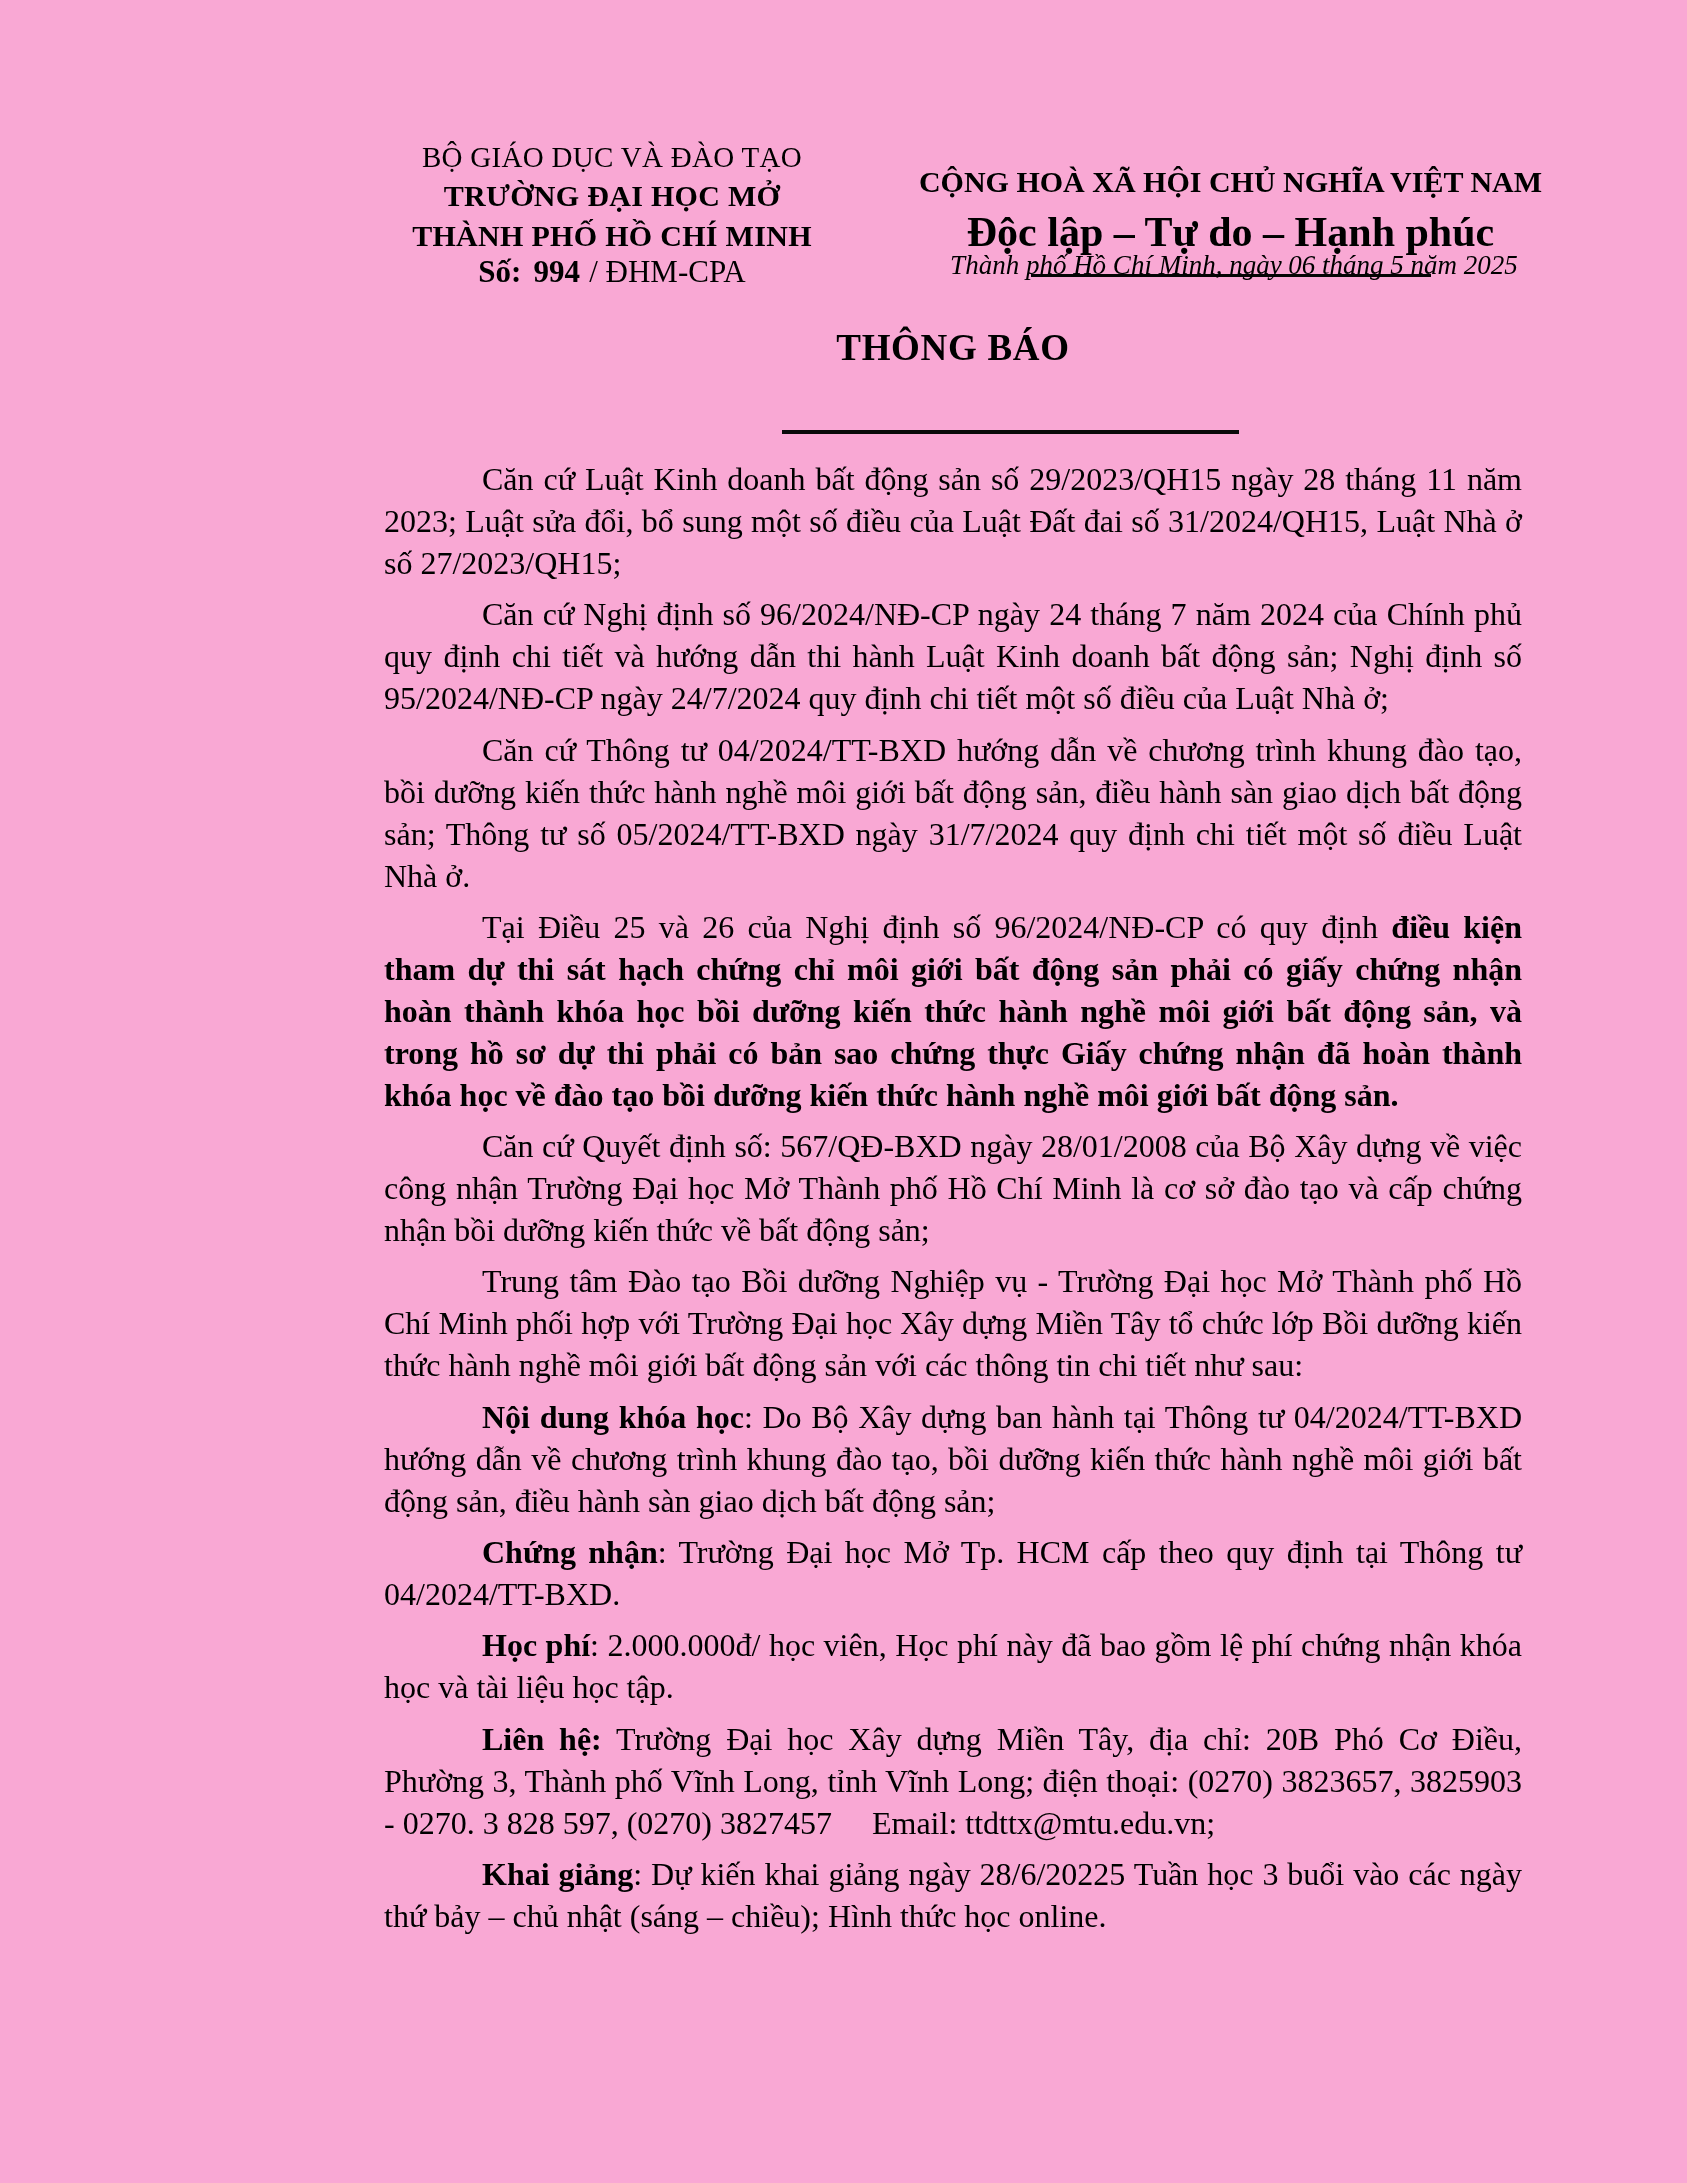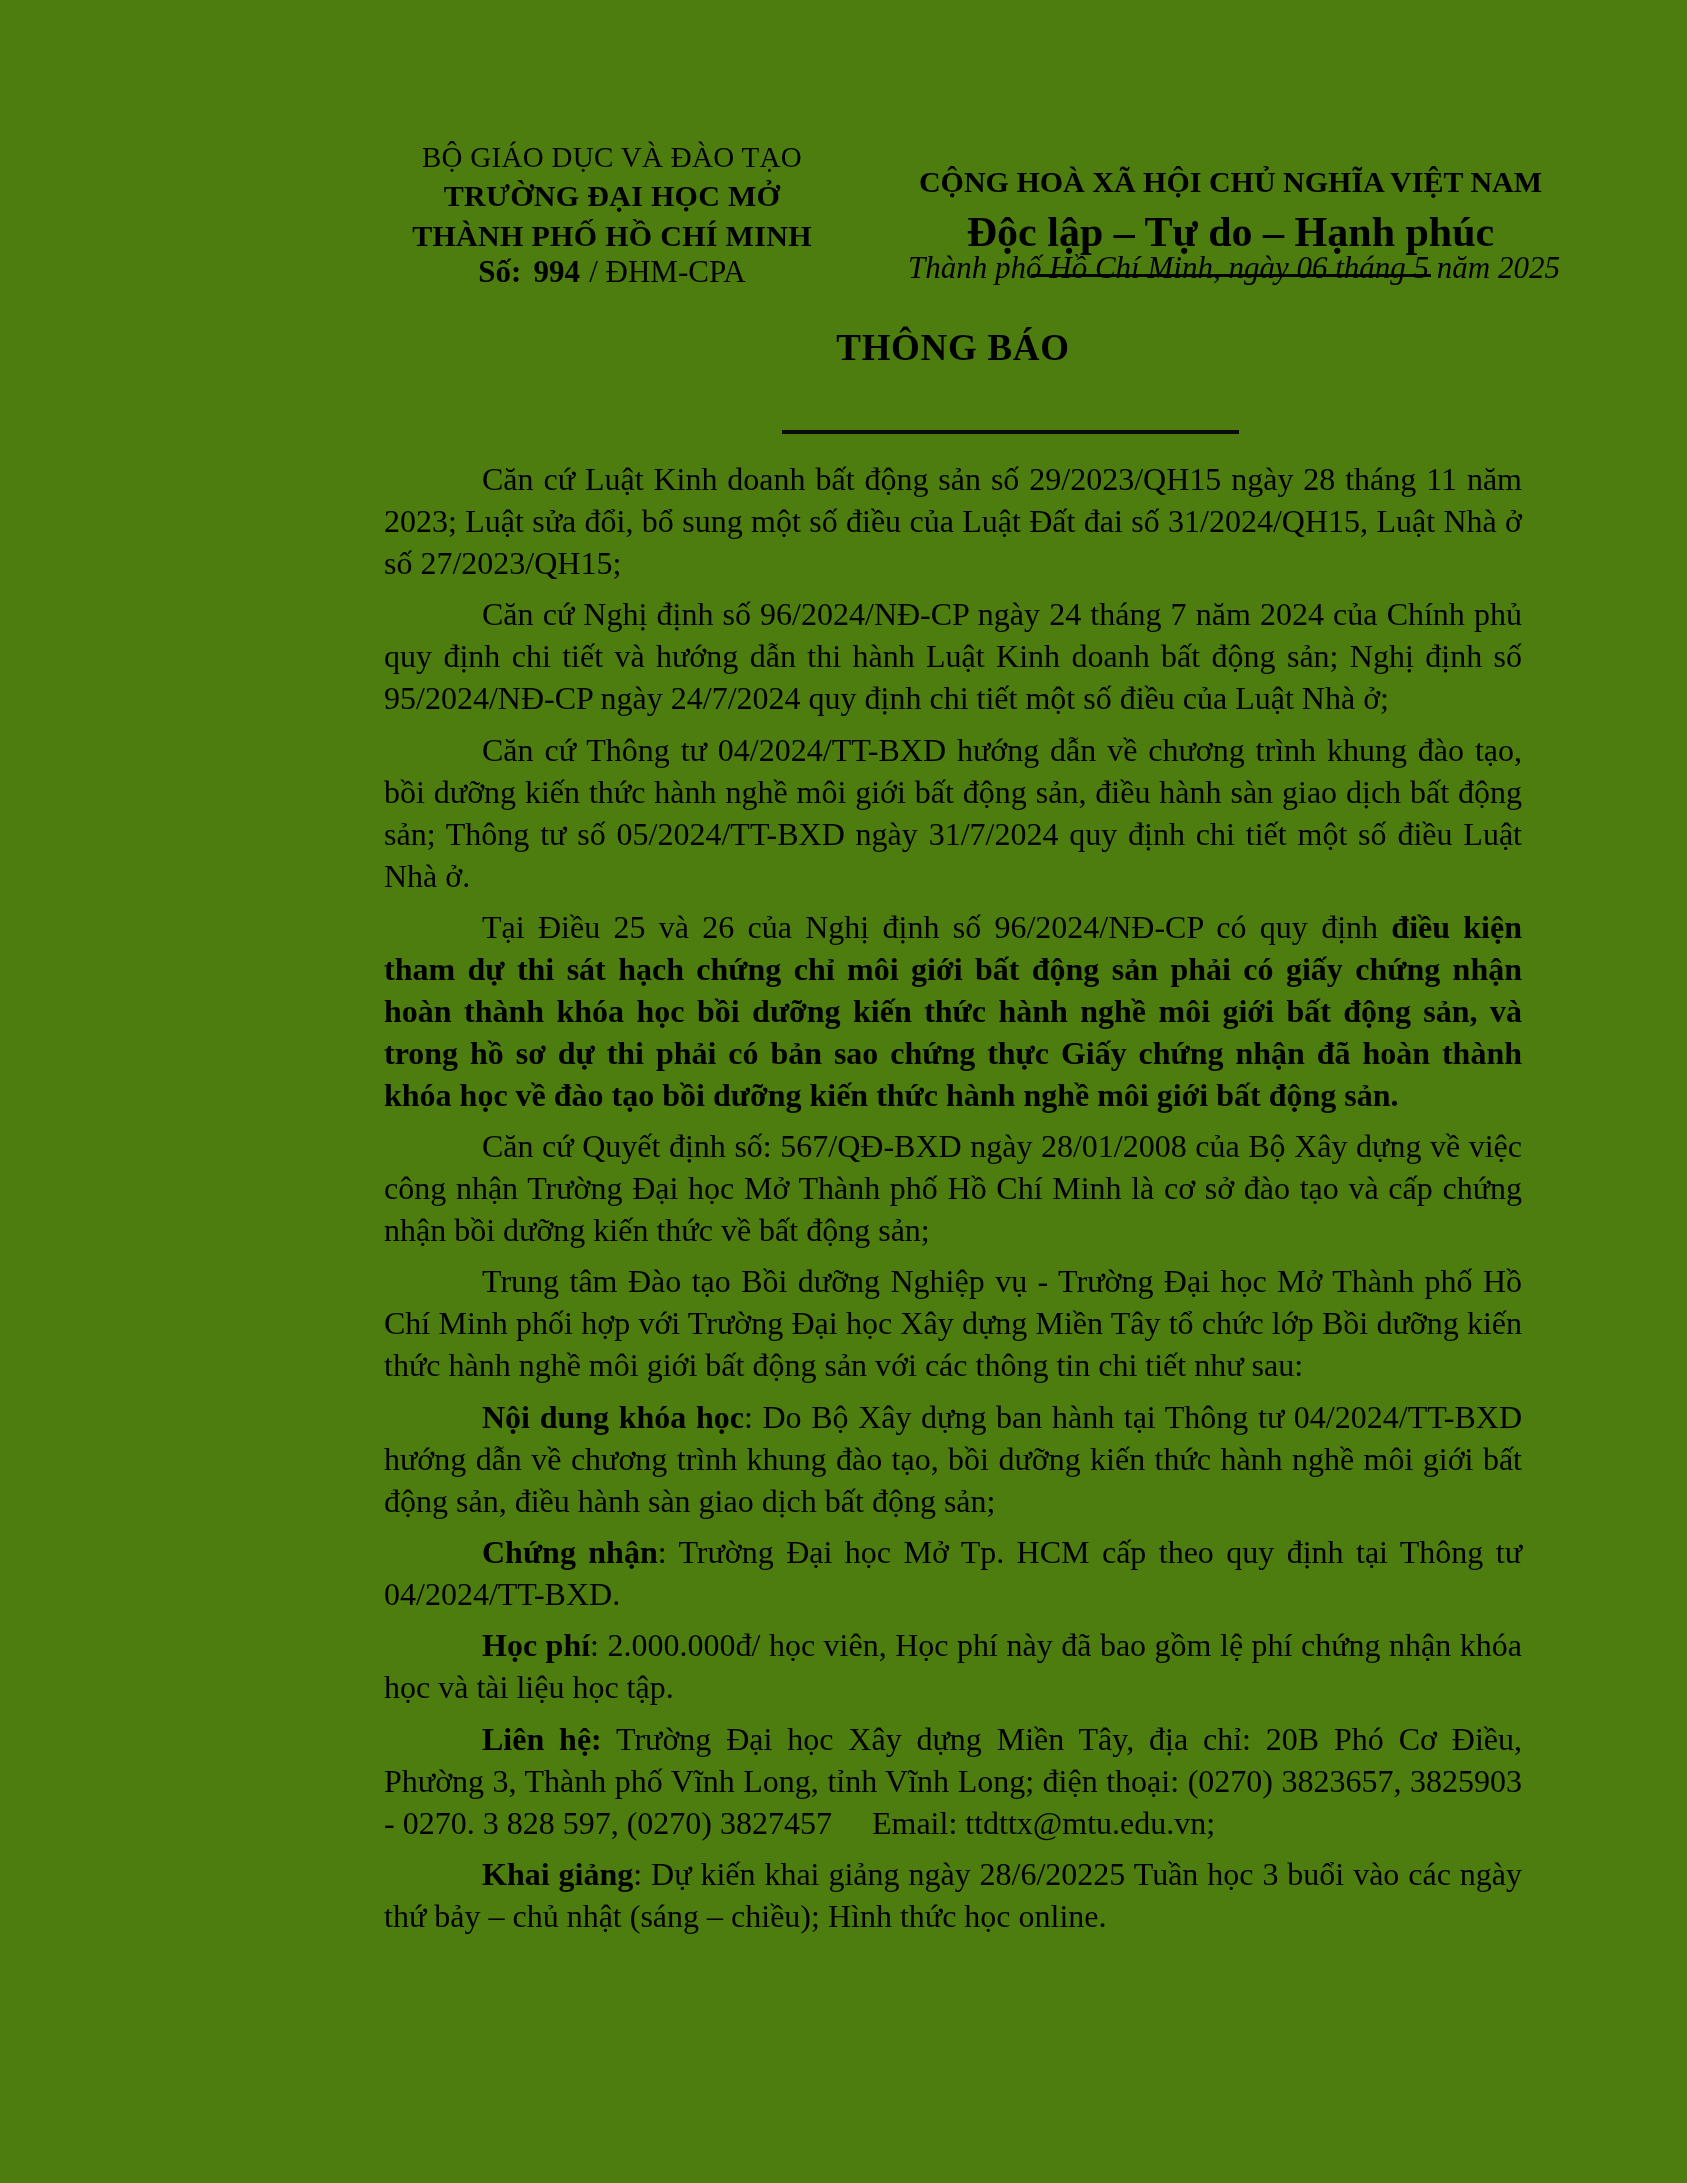--- a/index.html
+++ b/index.html
@@ -5,21 +5,21 @@
   html, body {
     margin: 0;
     padding: 0;
     background: #e8e8e8;
   }
   .page {
     position: relative;
     width: 1687px;
     height: 2183px;
     margin: 0 auto;
-    background: #4d7c0f;
+    background: #f9a8d4;
     color: #000000;
     font-family: "Liberation Serif", "DejaVu Serif", serif;
     overflow: hidden;
   }
 
   
   .header-left {
     position: absolute;
     top: 138px;
     left: 324px;
@@ -76,21 +76,21 @@
   .so-line .so-label { font-weight: bold; }
   .so-line .so-value { font-weight: bold; margin-left: 12px; }
   .so-line .so-symbol { font-weight: normal; margin-left: 9.3px; }
   .date-line {
     position: absolute;
     top: 250px;
     left: 880px;
     width: 708px;
     text-align: center;
     font-style: italic;
-    font-size: 31px;
+    font-size: 27px;
     white-space: nowrap;
   }
 
   
   .doc-title {
     position: absolute;
     top: 326px;
     left: 384px;
     width: 1138px;
     text-align: center;

